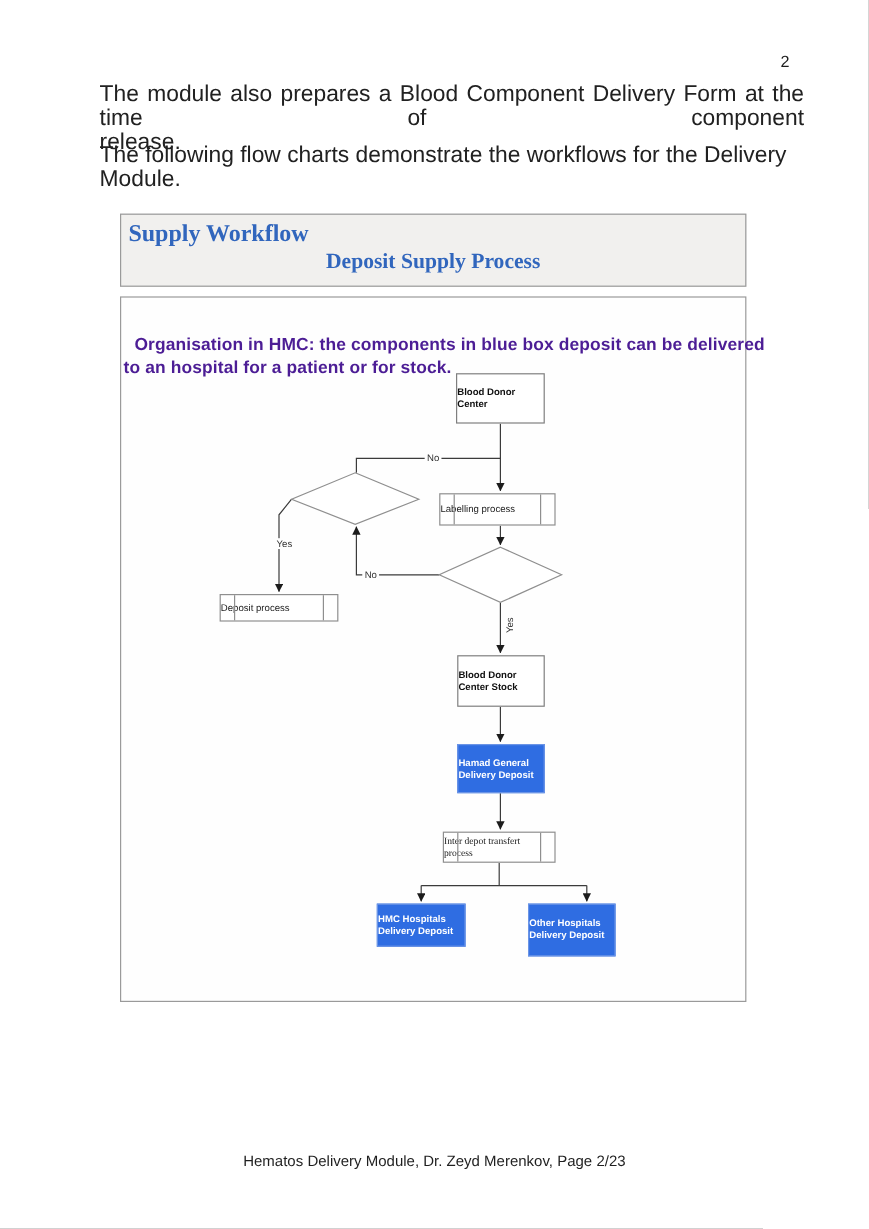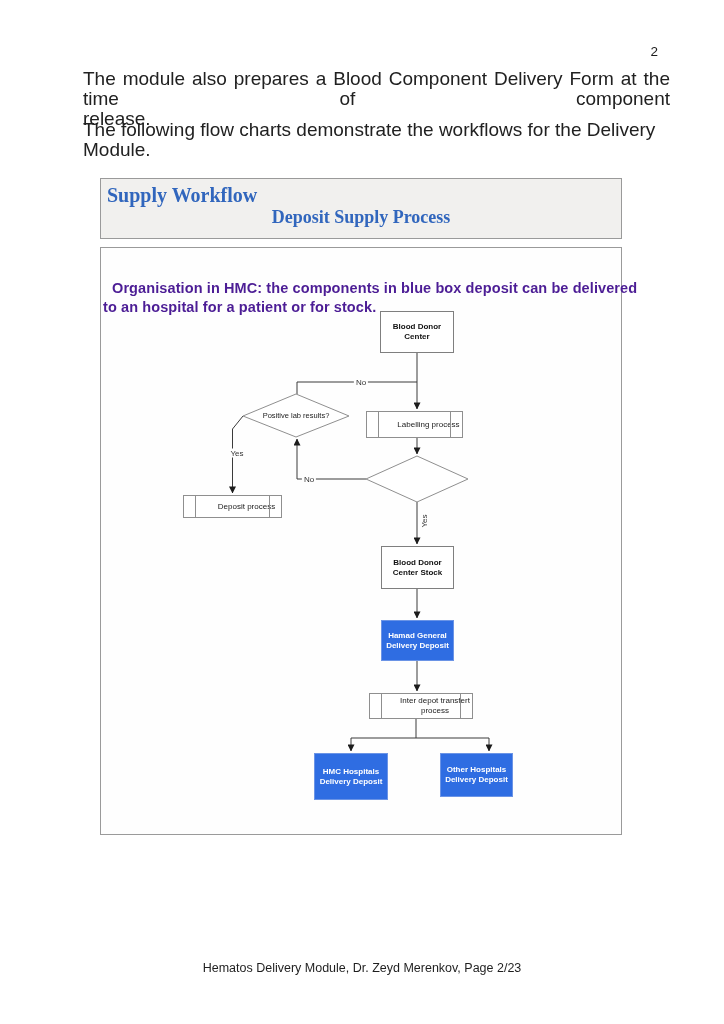--- a/index.html
+++ b/index.html
@@ -40,25 +40,25 @@
   .fc-note.l2 { left:2px;  top:51px; }
 
   svg.fc-svg { position:absolute; left:0; top:0; width:520px; height:586px; }
   .edge { stroke:#3b3b3b; stroke-width:1; fill:none; }
   .diamond { fill:#ffffff; stroke:#8f8f8f; stroke-width:1; }
   .rot-label { font-family:"Liberation Sans", sans-serif; font-size:8px; fill:#333; }
 
   
   .node {
     position:absolute; display:flex; flex-direction:column; justify-content:center;
-    align-items:center; text-align:center; font-size:8px; line-height:10px; color:#222;
+    align-items:flex-start; text-align:center; font-size:8px; line-height:10px; color:#222;
     background:#fff; border:1px solid #7f7f7f;
   }
   .node.bold { font-weight:bold; color:#111; }
-  .node.proc { border-color:#8f8f8f;padding-left:28px; }
+  .node.proc { border-color:#8f8f8f; }
   .node.proc::before, .node.proc::after {
     content:""; position:absolute; top:0; bottom:0; border-left:1px solid #8f8f8f;
   }
   .node.proc::before { left:11px; } .node.proc::after { right:11px; }
   .node.blue { background:#2f6de2; border:1px solid #6b94e6; color:#ffffff; font-weight:bold; }
   .dlabel {
     position:absolute; display:flex; flex-direction:column; justify-content:center;
     align-items:center; text-align:center; font-size:7.5px; line-height:10px;
     color:#222; background:transparent; border:none;
   }
@@ -121,45 +121,42 @@
 
     <div class="node bold" style="left:279px; top:63px; width:74px; height:42px;">
       <div>Blood Donor</div>
       <div>Center</div>
     </div>
 
     <div class="node proc" style="left:265px; top:163px; width:97px; height:27px;">
       <div>Labelling process</div>
     </div>
 
-    <div class="dlabel" style="left:142px; top:146px; width:106px; height:43px;">
-      <div>Positive lab results?</div>
-    </div>
 
 
     <div class="node proc" style="left:82px; top:247px; width:99px; height:23px;">
       <div>Deposit process</div>
     </div>
 
     <div class="node bold" style="left:280px; top:298px; width:73px; height:43px;">
       <div>Blood Donor</div>
       <div>Center Stock</div>
     </div>
 
     <div class="node blue" style="left:280px; top:372px; width:73px; height:41px;">
       <div>Hamad General</div>
       <div>Delivery Deposit</div>
     </div>
 
-    <div class="node proc" style="left:268px; top:445px; width:104px; height:26px;">
+    <div class="node proc" style="left:268px; top:445px; width:94px; height:26px;font-family:Liberation Serif, serif;">
       <div>Inter depot transfert</div>
       <div>process</div>
     </div>
 
-    <div class="node blue" style="left:213px; top:505px; width:74px; height:47px;">
+    <div class="node blue" style="left:213px; top:505px; width:74px; height:36px;">
       <div>HMC Hospitals</div>
       <div>Delivery Deposit</div>
     </div>
 
     <div class="node blue" style="left:339px; top:505px; width:73px; height:44px;">
       <div>Other Hospitals</div>
       <div>Delivery Deposit</div>
     </div>
 
   </div>

